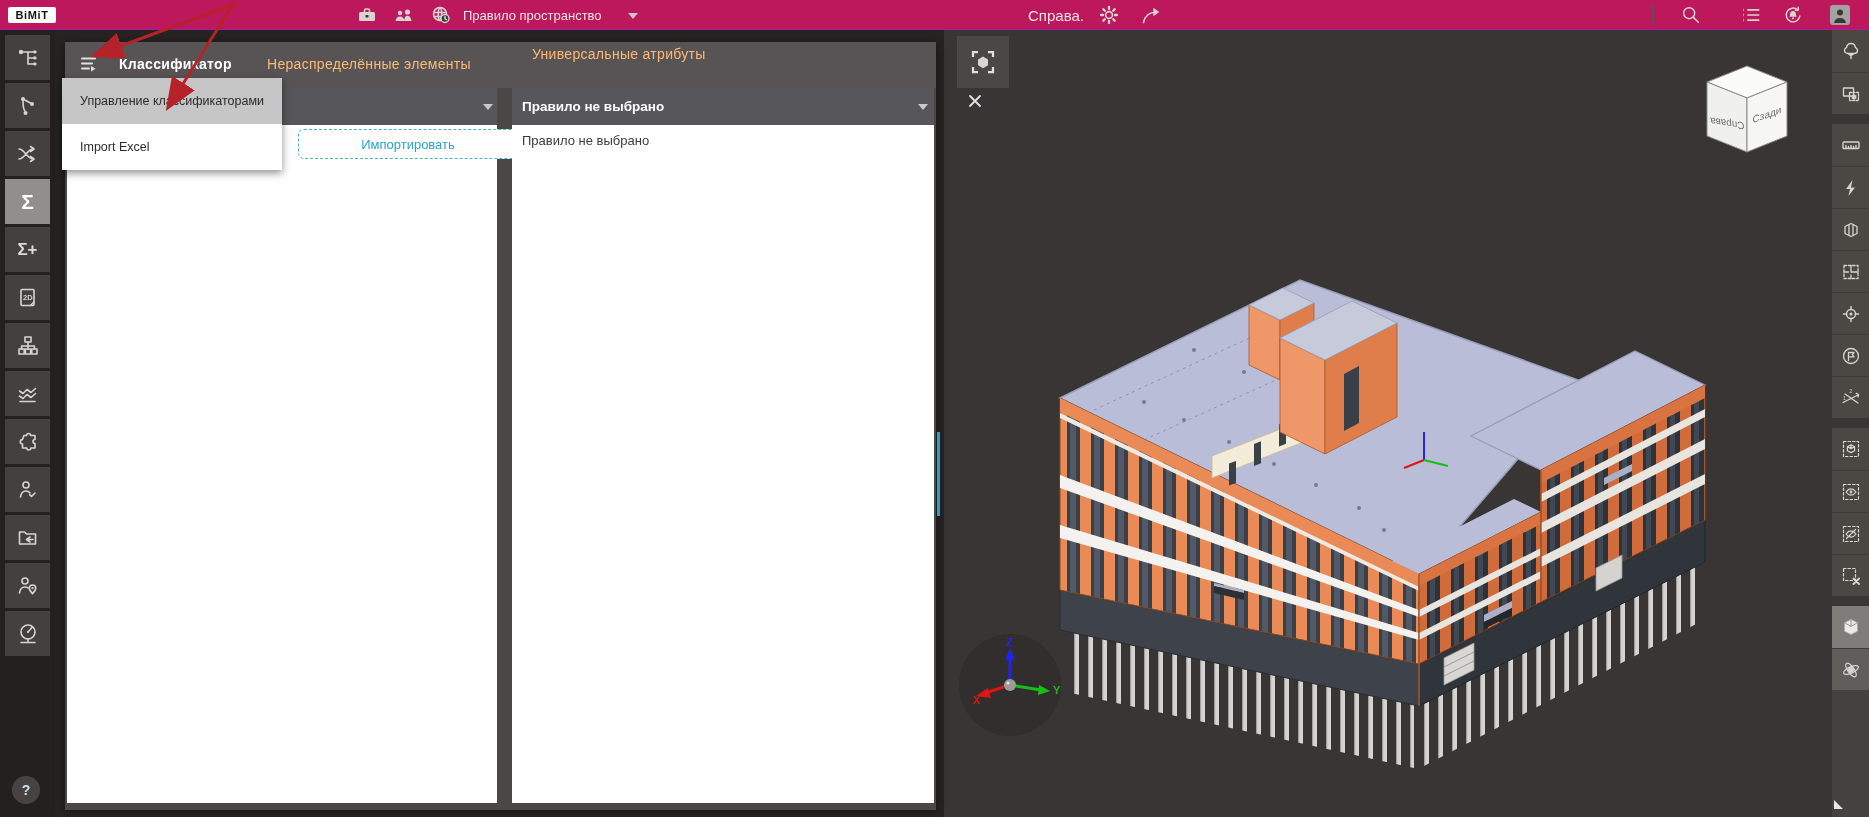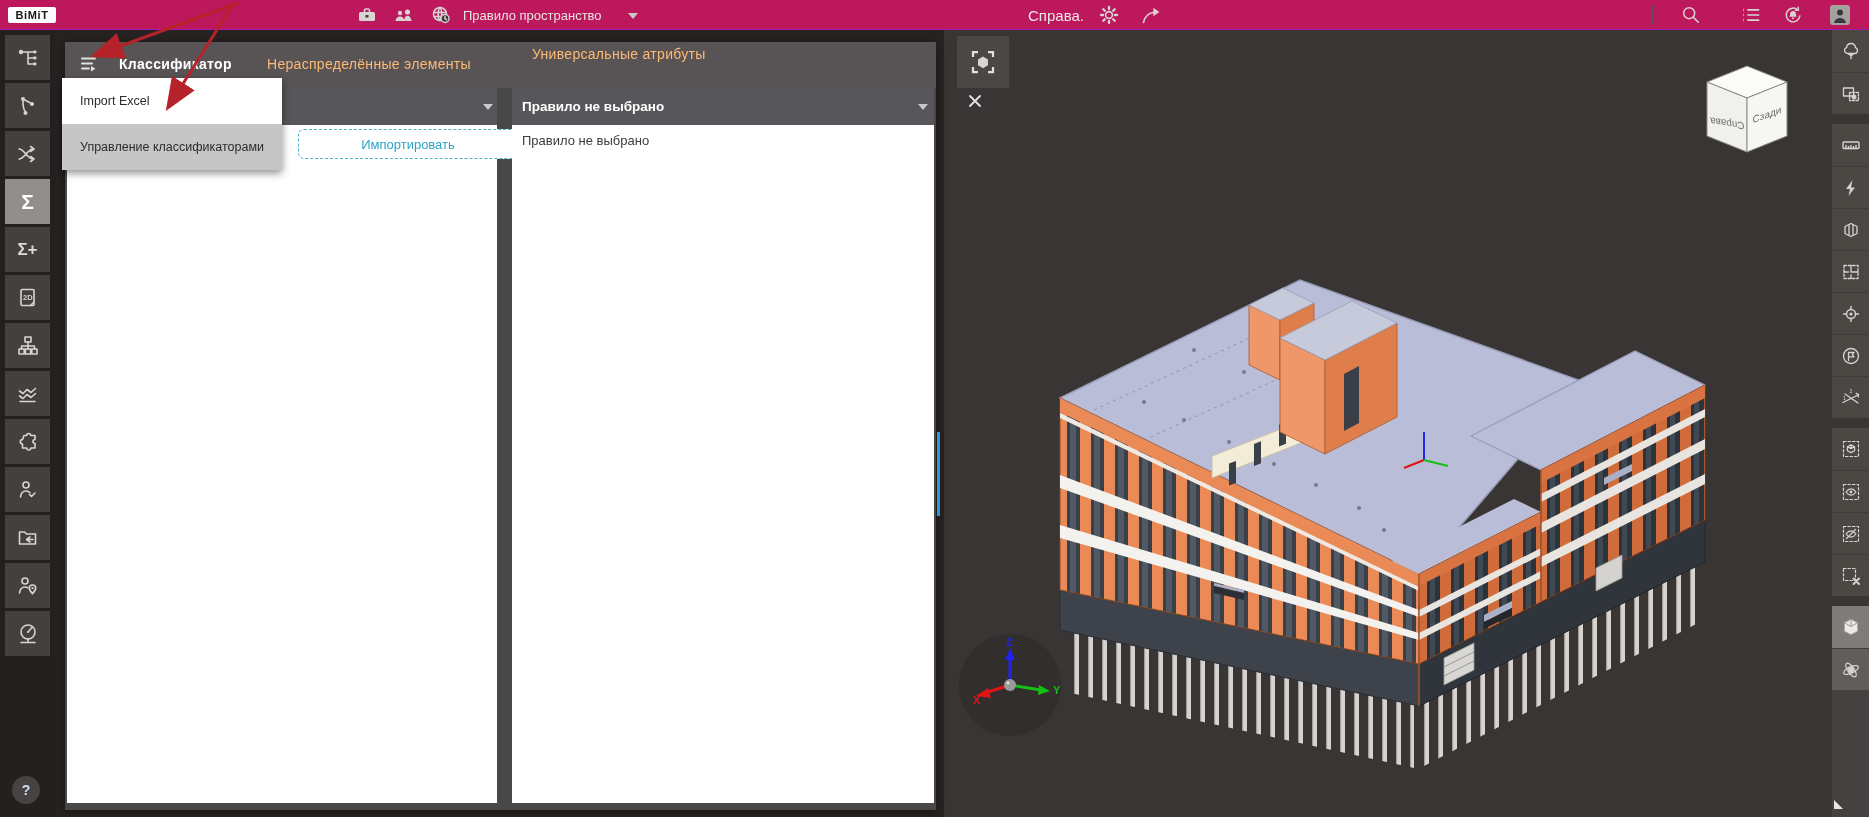--- a/index.html
+++ b/index.html
@@ -377,22 +377,22 @@
               <path d="M4 5.5h13M4 10.5h10M4 15.5h7"></path>
             </g>
             <polygon points="13,13 17.5,15.7 13,18.4" fill="#e2dfdc"></polygon>
           </svg>
       </div>
       <div class="tab active abs" style="left:54px;top:14px">Классификатор</div>
       <div class="tab abs" style="left:202px;top:14px">Нераспределённые элементы</div>
       <div class="tab abs" style="left:467px;top:4px">Универсальные атрибуты</div>
 
       <div id="menu" class="abs">
+        <div class="menu-item hl">Управление классификаторами</div>
         <div class="menu-item">Import Excel</div>
-        <div class="menu-item hl">Управление классификаторами</div>
       </div>
     </div>
 
     <div id="close-x" class="abs">
       <svg width="16" height="16" viewBox="0 0 16 16">
           <path d="M3 3l10 10M13 3L3 13" stroke="#dfe4e8" stroke-width="1.8" stroke-linecap="round"></path>
         </svg>
     </div>
 
     <div class="col-head abs" style="left:2px;width:430px">

